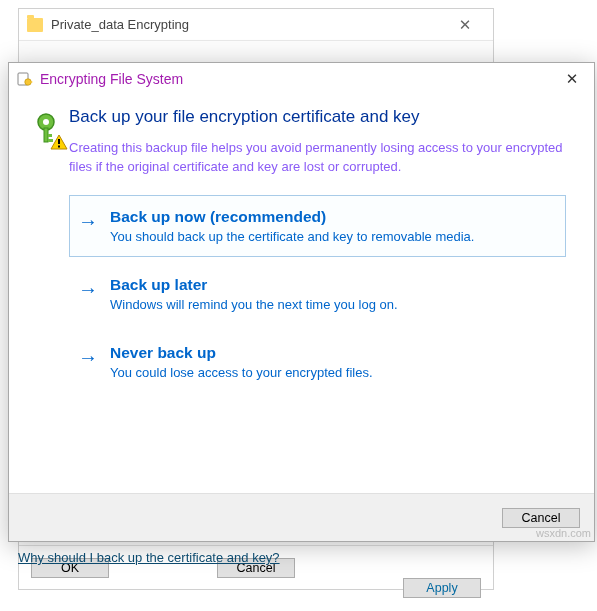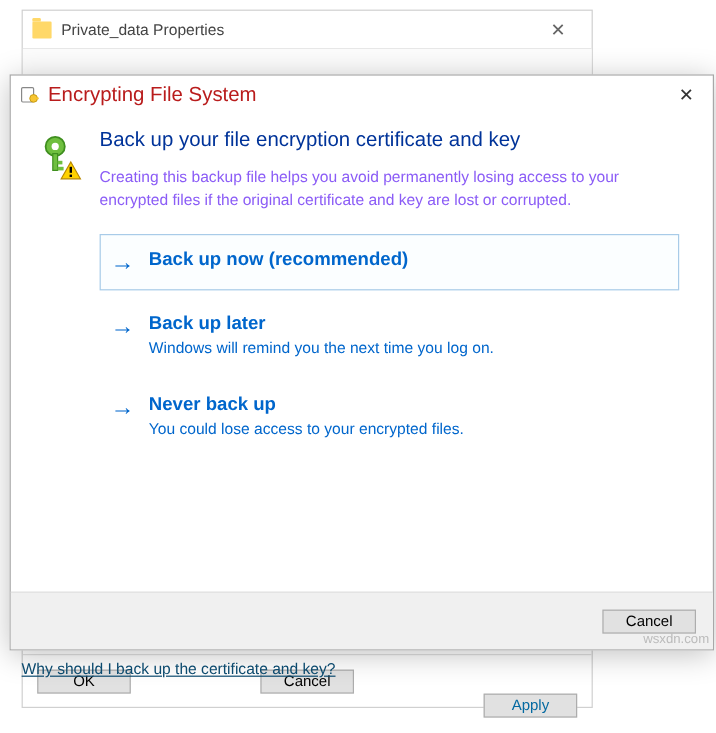--- a/index.html
+++ b/index.html
@@ -97,33 +97,32 @@
     .dlg-titlebar {
       height: 32px;
       display: flex;
       align-items: center;
       padding-left: 8px;
     }
     .dlg-titlebar .app-icon {
       width: 16px; height: 16px;
       margin-right: 7px;
     }
-    .dlg-title { flex: 1; font-size: 17px; color: #b91c1c; }
+    .dlg-title { flex: 1; font-size: 14px; color: #a21caf; }
     .dlg-close {
       width: 44px; height: 30px;
       display: flex; align-items: center; justify-content: center;
       font-size: 15px; color: #333;
       cursor: pointer;
     }
 
     .dlg-body {
       flex: 1;
       padding: 12px 28px 0 24px;
       display: flex;
-      gap: 14px;
     }
     .main-icon {
       width: 36px;
       flex-shrink: 0;
       padding-top: 4px;
     }
     .content { flex: 1; }
     .heading {
       color: #003399;
       font-size: 17px;
@@ -198,21 +197,21 @@
       font-size: 11px;
       color: #bbb;
     }
   </style>
 </head>
 <body>
 
 <div class="bg-window">
   <div class="bg-titlebar">
     <div class="folder-icon"></div>
-    <div class="bg-title">Private_data Properties</div>
+    <div class="bg-title">Private_data Encrypting</div>
     <div class="bg-close">✕</div>
   </div>
   <div class="bg-tabs"></div>
   <div class="bg-body"></div>
   <div class="bg-buttons">
     <button class="bg-btn">OK</button>
     <button class="bg-btn">Cancel</button>
     <button class="bg-btn disabled">Apply</button>
   </div>
 </div>
@@ -244,20 +243,21 @@
       </svg>
     </div>
     <div class="content">
       <div class="heading">Back up your file encryption certificate and key</div>
       <div class="subtext">Creating this backup file helps you avoid permanently losing access to your encrypted files if the original certificate and key are lost or corrupted.</div>
 
       <div class="option selected">
         <div class="opt-arrow">→</div>
         <div class="opt-text">
           <div class="opt-title">Back up now (recommended)</div>
+          <div class="opt-desc">You should back up the certificate and key to removable media.</div>
         </div>
       </div>
 
       <div class="option">
         <div class="opt-arrow">→</div>
         <div class="opt-text">
           <div class="opt-title">Back up later</div>
           <div class="opt-desc">Windows will remind you the next time you log on.</div>
         </div>
       </div>

